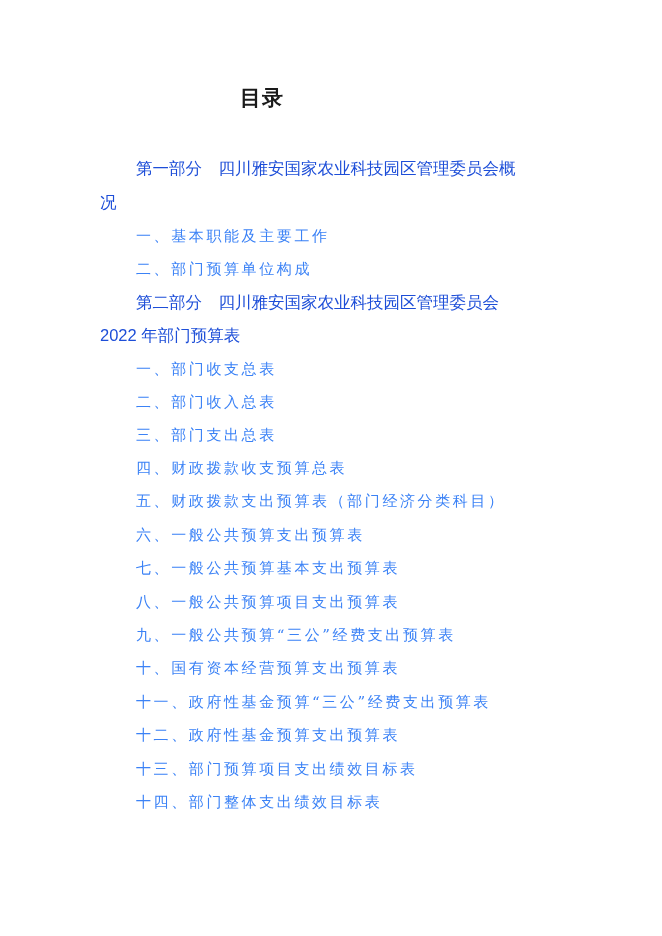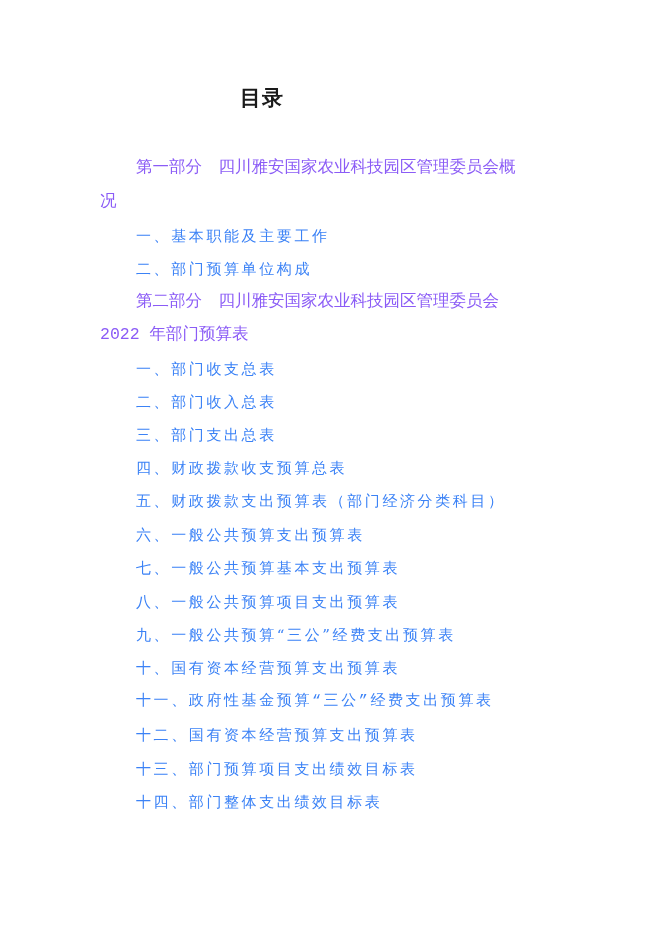--- a/index.html
+++ b/index.html
@@ -10,21 +10,21 @@
   }
   .title {
     position: absolute; top: 84px; left: 0; width: 524px;
     text-align: center; font-size: 21px; font-weight: bold;
     font-family: "DejaVu Sans", sans-serif; letter-spacing: 1px;
   }
   .line {
     position: absolute; white-space: nowrap; font-size: 16px; line-height: 22px;
   }
   .part {
-    font-family: Liberation Mono, monospace; font-size: 16.5px; color: #8b5cf6;
+    font-family: Liberation Sans, sans-serif; font-size: 16.5px; color: #1d4ed8;
   }
   .sub { color: #3b82f6; letter-spacing: 2.6px; font-size: 15px; }
 </style>
 </head>
 <body>
 
 <div class="title">目录</div>
 
 <div class="line part" style="top:157px; left:136px;">第一部分　四川雅安国家农业科技园区管理委员会概</div>
 <div class="line part" style="top:191px; left:100px;">况</div>
@@ -36,16 +36,16 @@
 <div class="line sub" style="top:358px; left:136px;">一、部门收支总表</div>
 <div class="line sub" style="top:391px; left:136px;">二、部门收入总表</div>
 <div class="line sub" style="top:424px; left:136px;">三、部门支出总表</div>
 <div class="line sub" style="top:457px; left:136px;">四、财政拨款收支预算总表</div>
 <div class="line sub" style="top:490px; left:136px;">五、财政拨款支出预算表（部门经济分类科目）</div>
 <div class="line sub" style="top:524px; left:136px;">六、一般公共预算支出预算表</div>
 <div class="line sub" style="top:557px; left:136px;">七、一般公共预算基本支出预算表</div>
 <div class="line sub" style="top:591px; left:136px;">八、一般公共预算项目支出预算表</div>
 <div class="line sub" style="top:624px; left:136px;">九、一般公共预算“三公”经费支出预算表</div>
 <div class="line sub" style="top:657px; left:136px;">十、国有资本经营预算支出预算表</div>
-<div class="line sub" style="top:691px; left:136px;font-family:Liberation Mono, monospace;">十一、政府性基金预算“三公”经费支出预算表</div>
-<div class="line sub" style="top:724px; left:136px;">十二、国有资本经营预算支出预算表</div>
+<div class="line sub" style="top:691px; left:136px;">十一、政府性基金预算“三公”经费支出预算表</div>
+<div class="line sub" style="top:724px; left:136px;">十二、政府性基金预算支出预算表</div>
 <div class="line sub" style="top:758px; left:136px;">十三、部门预算项目支出绩效目标表</div>
 <div class="line sub" style="top:791px; left:136px;text-align:center;">十四、部门整体支出绩效目标表</div>
 
 </body></html>

